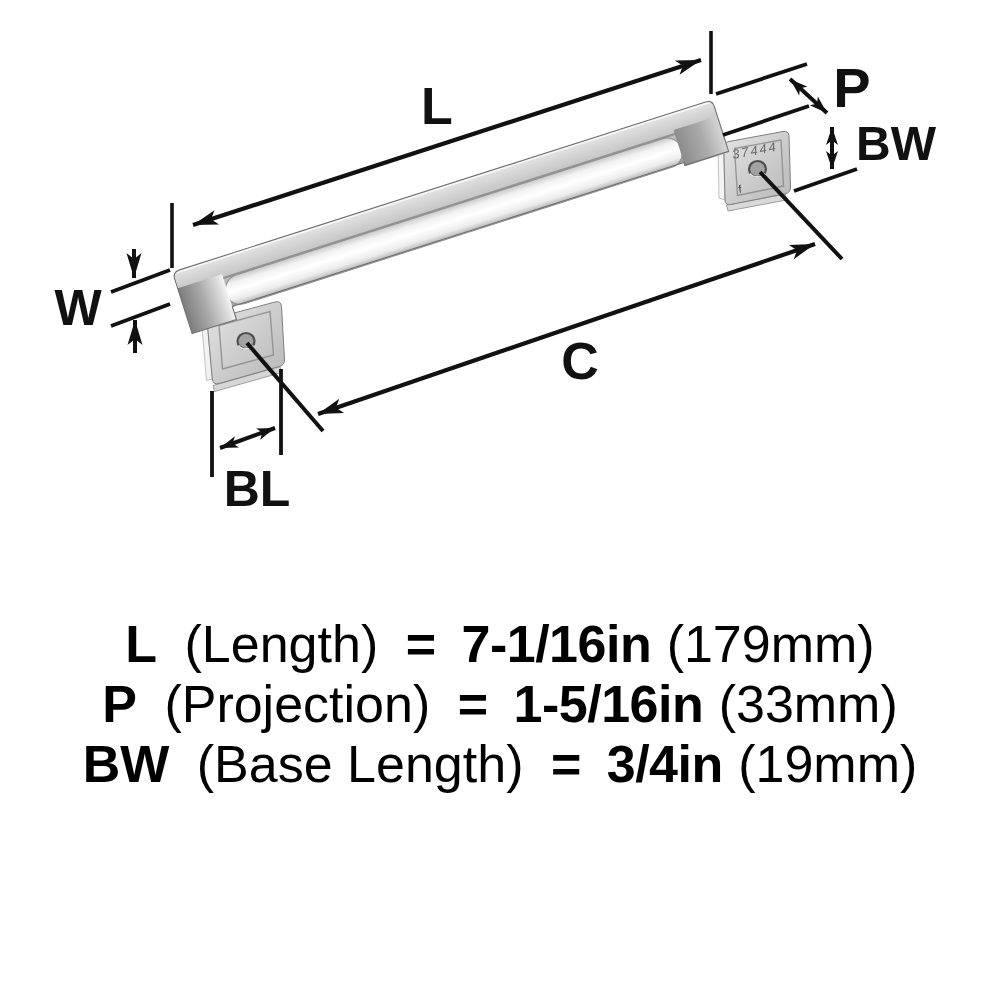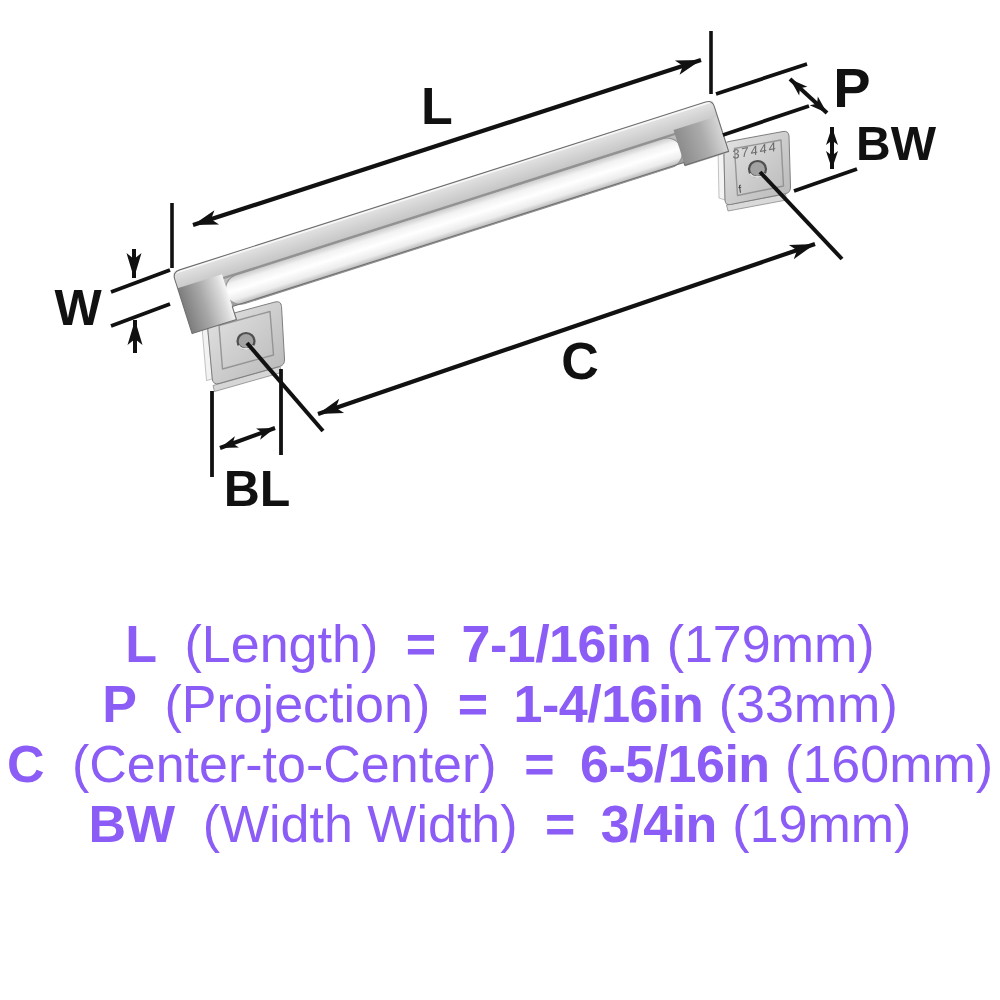--- a/index.html
+++ b/index.html
@@ -3,21 +3,21 @@
 <meta charset="utf-8">
 <style>
   html,body{margin:0;padding:0;background:#ffffff;}
   #page{position:relative;width:1000px;height:1000px;background:#ffffff;overflow:hidden;
         font-family:"Liberation Sans",sans-serif;}
   #diagram-svg{position:absolute;left:0;top:0;}
   .dim-label{font-family:"Liberation Sans",sans-serif;font-weight:bold;fill:#111111;}
   .engraving-text{font-family:"Liberation Sans",sans-serif;font-style:italic;fill:#6a6a6a;letter-spacing:2px;}
   .stamp-mark{font-family:"Liberation Sans",sans-serif;fill:#3a3a3a;}
   #spec-table{position:absolute;left:0;top:614px;width:1000px;text-align:center;
-              color:#8b5cf6;font-size:52px;line-height:60px;white-space:nowrap;}
+              color:#000000;font-size:52px;line-height:60px;white-space:nowrap;}
   .spec-line{height:60px;}
   .spec-line span{display:inline-block;}
   .sym{font-weight:bold;}
   .lab{font-weight:normal;margin-left:13px;}
   .eq{font-weight:bold;margin-left:13px;}
   .imp{font-weight:bold;margin-left:11px;letter-spacing:-0.5px;}
   .met{font-weight:normal;margin-left:1px;}
 </style>
 </head>
 <body>
@@ -147,32 +147,25 @@
       <span class="sym">L</span>
       <span class="lab">(Length)</span>
       <span class="eq">=</span>
       <span class="imp">7-1/16in</span>
       <span class="met">(179mm)</span>
     </div>
     <div class="spec-line">
       <span class="sym">P</span>
       <span class="lab">(Projection)</span>
       <span class="eq">=</span>
-      <span class="imp">1-4/16in</span>
+      <span class="imp">1-5/16in</span>
       <span class="met">(33mm)</span>
     </div>
     <div class="spec-line">
-      <span class="sym">C</span>
-      <span class="lab">(Center-to-Center)</span>
-      <span class="eq">=</span>
-      <span class="imp">6-5/16in</span>
-      <span class="met">(160mm)</span>
-    </div>
-    <div class="spec-line">
       <span class="sym">BW</span>
-      <span class="lab">(Width Width)</span>
+      <span class="lab">(Base Length)</span>
       <span class="eq">=</span>
       <span class="imp">3/4in</span>
       <span class="met">(19mm)</span>
     </div>
   </div>
 
 </div>
 
 </body></html>

